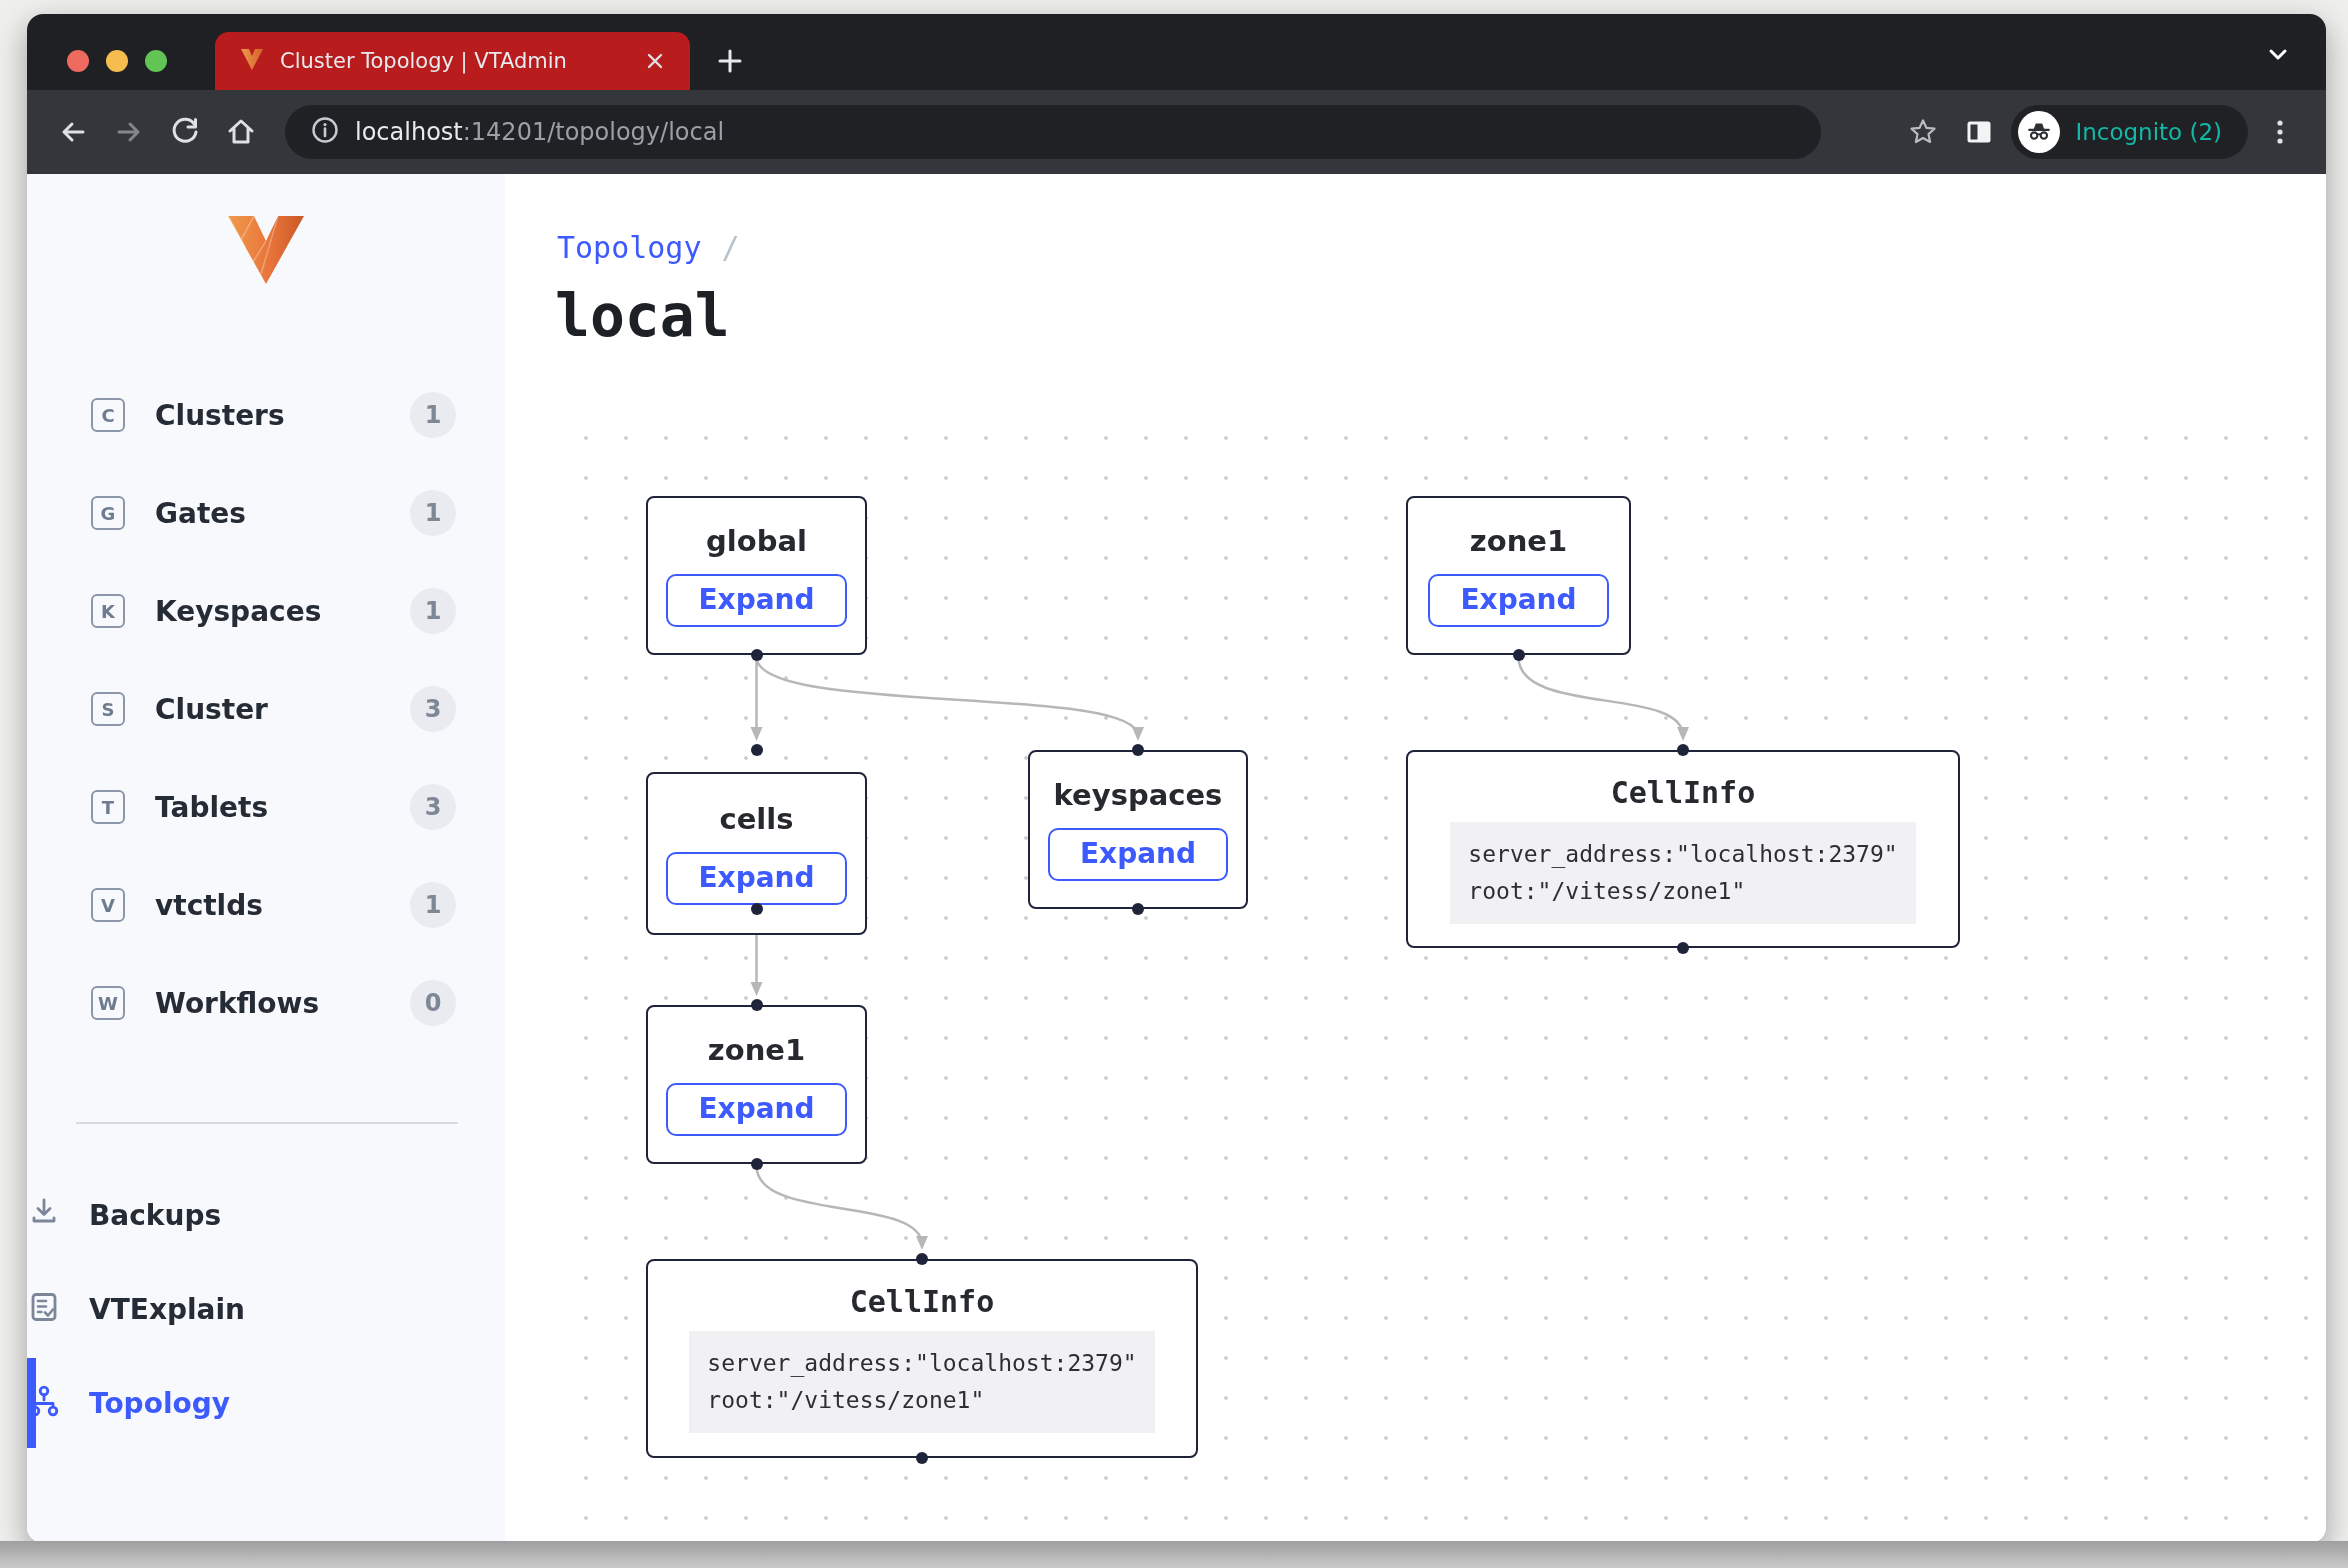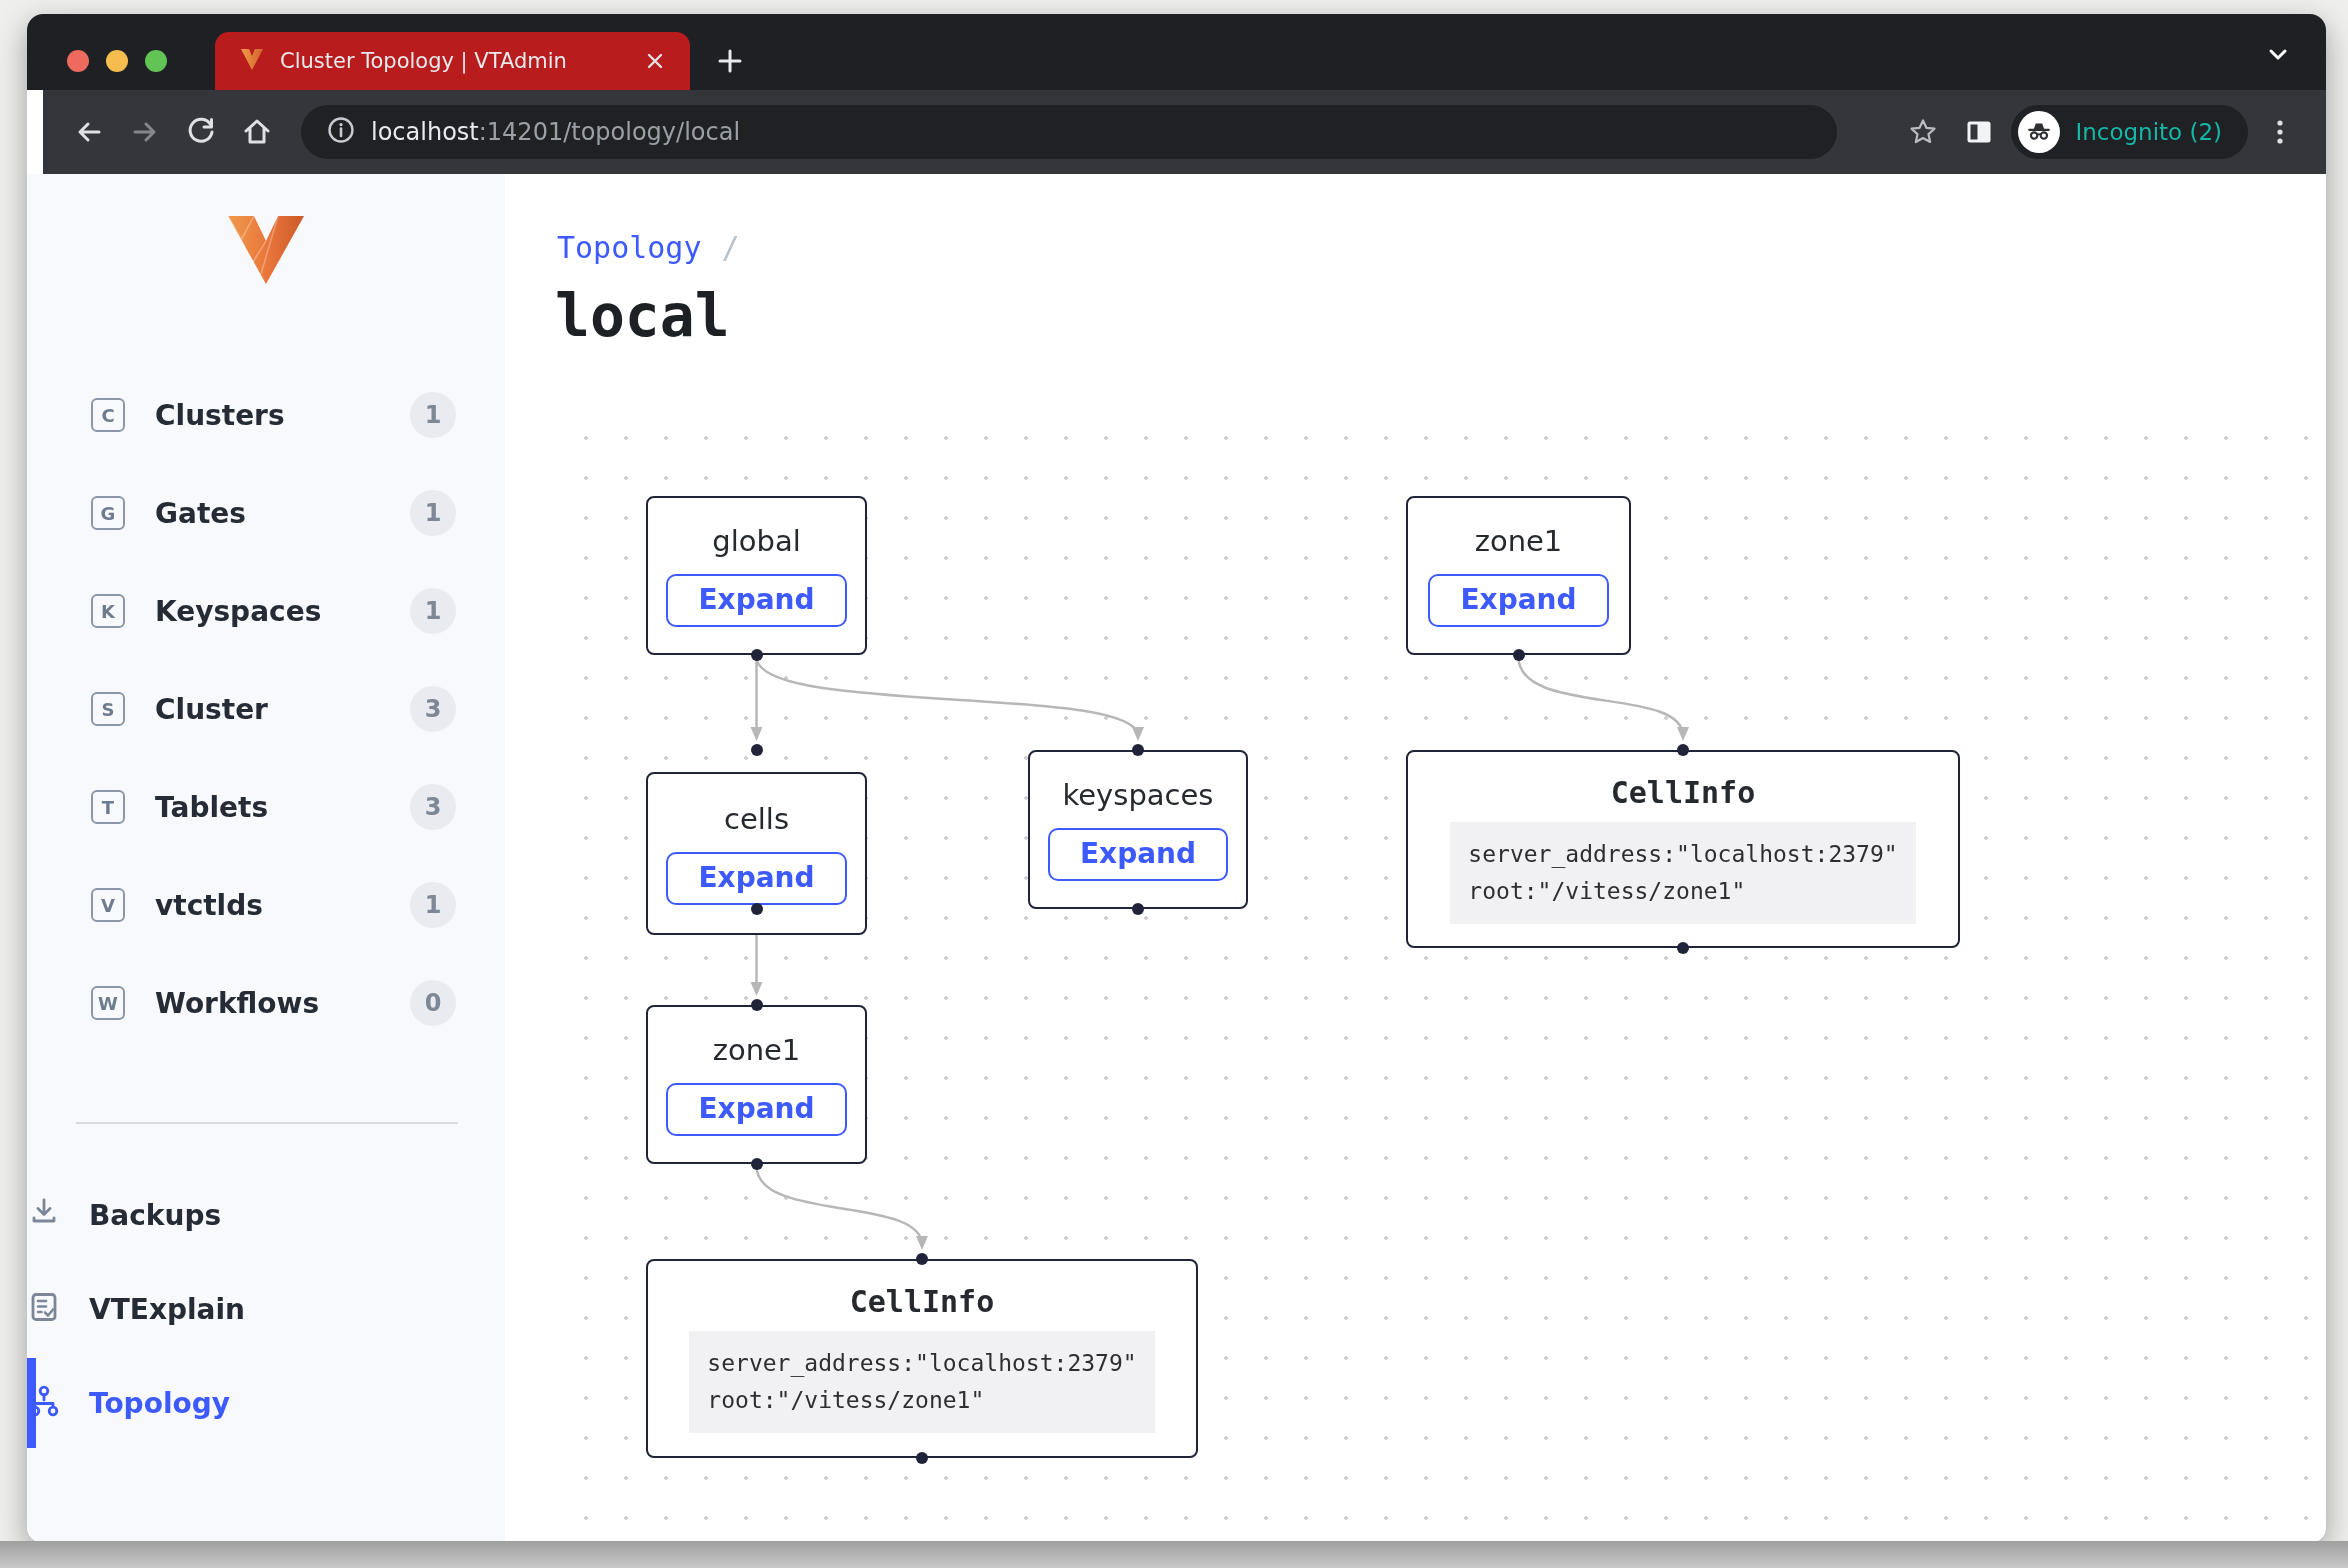--- a/index.html
+++ b/index.html
@@ -19,21 +19,21 @@
   .light{width:22px;height:22px;border-radius:50%;}
   .light.red{background:#ee6a5f;} .light.yellow{background:#f4bd4e;} .light.green{background:#61c454;}
   .tab{position:absolute;left:188px;top:18px;width:475px;height:58px;background:#b91c1c;
     border-radius:14px 14px 0 0;display:flex;align-items:center;padding:0 20px 0 24px;gap:15px;}
   .tab-title{color:#e8eaed;font-size:21px;white-space:nowrap;}
   .tab-close{margin-left:auto;display:flex;align-items:center;justify-content:center;width:30px;height:30px;border-radius:50%;}
   .newtab{position:absolute;left:686px;top:30px;width:34px;height:34px;display:flex;align-items:center;justify-content:center;}
   .strip-chevron{position:absolute;right:30px;top:28px;width:36px;height:26px;display:flex;align-items:center;justify-content:center;}
 
   
-  .toolbar{position:relative;height:84px;background:#35363b;display:flex;align-items:center;padding:0 22px;gap:8px;margin-left:16px;}
+  .toolbar{position:relative;height:84px;background:#35363b;display:flex;align-items:center;padding:0 22px;gap:8px;}
   .tool-btn{width:48px;height:48px;border-radius:50%;display:flex;align-items:center;justify-content:center;flex:none;}
   .urlbar{height:54px;width:1536px;flex:none;margin-left:12px;border-radius:27px;background:#1f2125;
     display:flex;align-items:center;padding:0 26px;gap:16px;}
   .url-text{font-size:24px;color:#e8eaed;white-space:nowrap;}
   .url-text .dim{color:#9aa0a6;}
   .toolbar-spacer{flex:1;}
   .incog-pill{height:54px;border-radius:27px;background:#1f2125;display:flex;align-items:center;
     gap:15px;padding:0 26px 0 7px;flex:none;}
   .incog-avatar{width:42px;height:42px;border-radius:50%;background:#fff;display:flex;align-items:center;justify-content:center;}
   .incog-label{color:#14b8a6;font-size:23px;white-space:nowrap;}
@@ -65,21 +65,21 @@
   .crumb-sep{color:#b9c2cc;}
   .page-title{position:absolute;left:50px;top:108px;font-family:"DejaVu Sans Mono","Liberation Mono",monospace;
     font-size:58px;font-weight:bold;color:#1d2126;}
 
   .diagram{position:absolute;left:45px;top:226px;width:1776px;height:1143px;
     background-image:radial-gradient(circle,#cdd0d5 1.7px,transparent 1.8px);
     background-size:40px 40px;background-position:16px 18px;}
   .edges{position:absolute;left:0;top:0;z-index:1;}
   .node{position:absolute;z-index:2;background:#fff;border:2.5px solid #20243a;border-radius:8px;
     display:flex;flex-direction:column;align-items:center;justify-content:center;gap:16px;}
-  .node-title{font-size:29px;font-weight:normal;color:#26292e;}
+  .node-title{font-size:29px;font-weight:bold;color:#26292e;}
   .mono-title{font-family:"DejaVu Sans Mono","Liberation Mono",monospace;font-size:30px;font-weight:bold;color:#26292e;}
   .expand-btn{background:#fff;border:2.5px solid #3d5afe;border-radius:10px;color:#3d5afe;
     font-family:inherit;font-size:28px;font-weight:bold;padding:6px 30px;line-height:1.3;}
   .code-block{background:#f1f1f4;padding:14px 18px;text-align:left;
     font-family:"DejaVu Sans Mono","Liberation Mono",monospace;font-size:23px;line-height:37px;color:#2e2e32;
     white-space:pre;}
   .handle{position:absolute;z-index:3;width:12px;height:12px;border-radius:50%;background:#20243a;
     transform:translate(-50%,-50%);}
 
   

